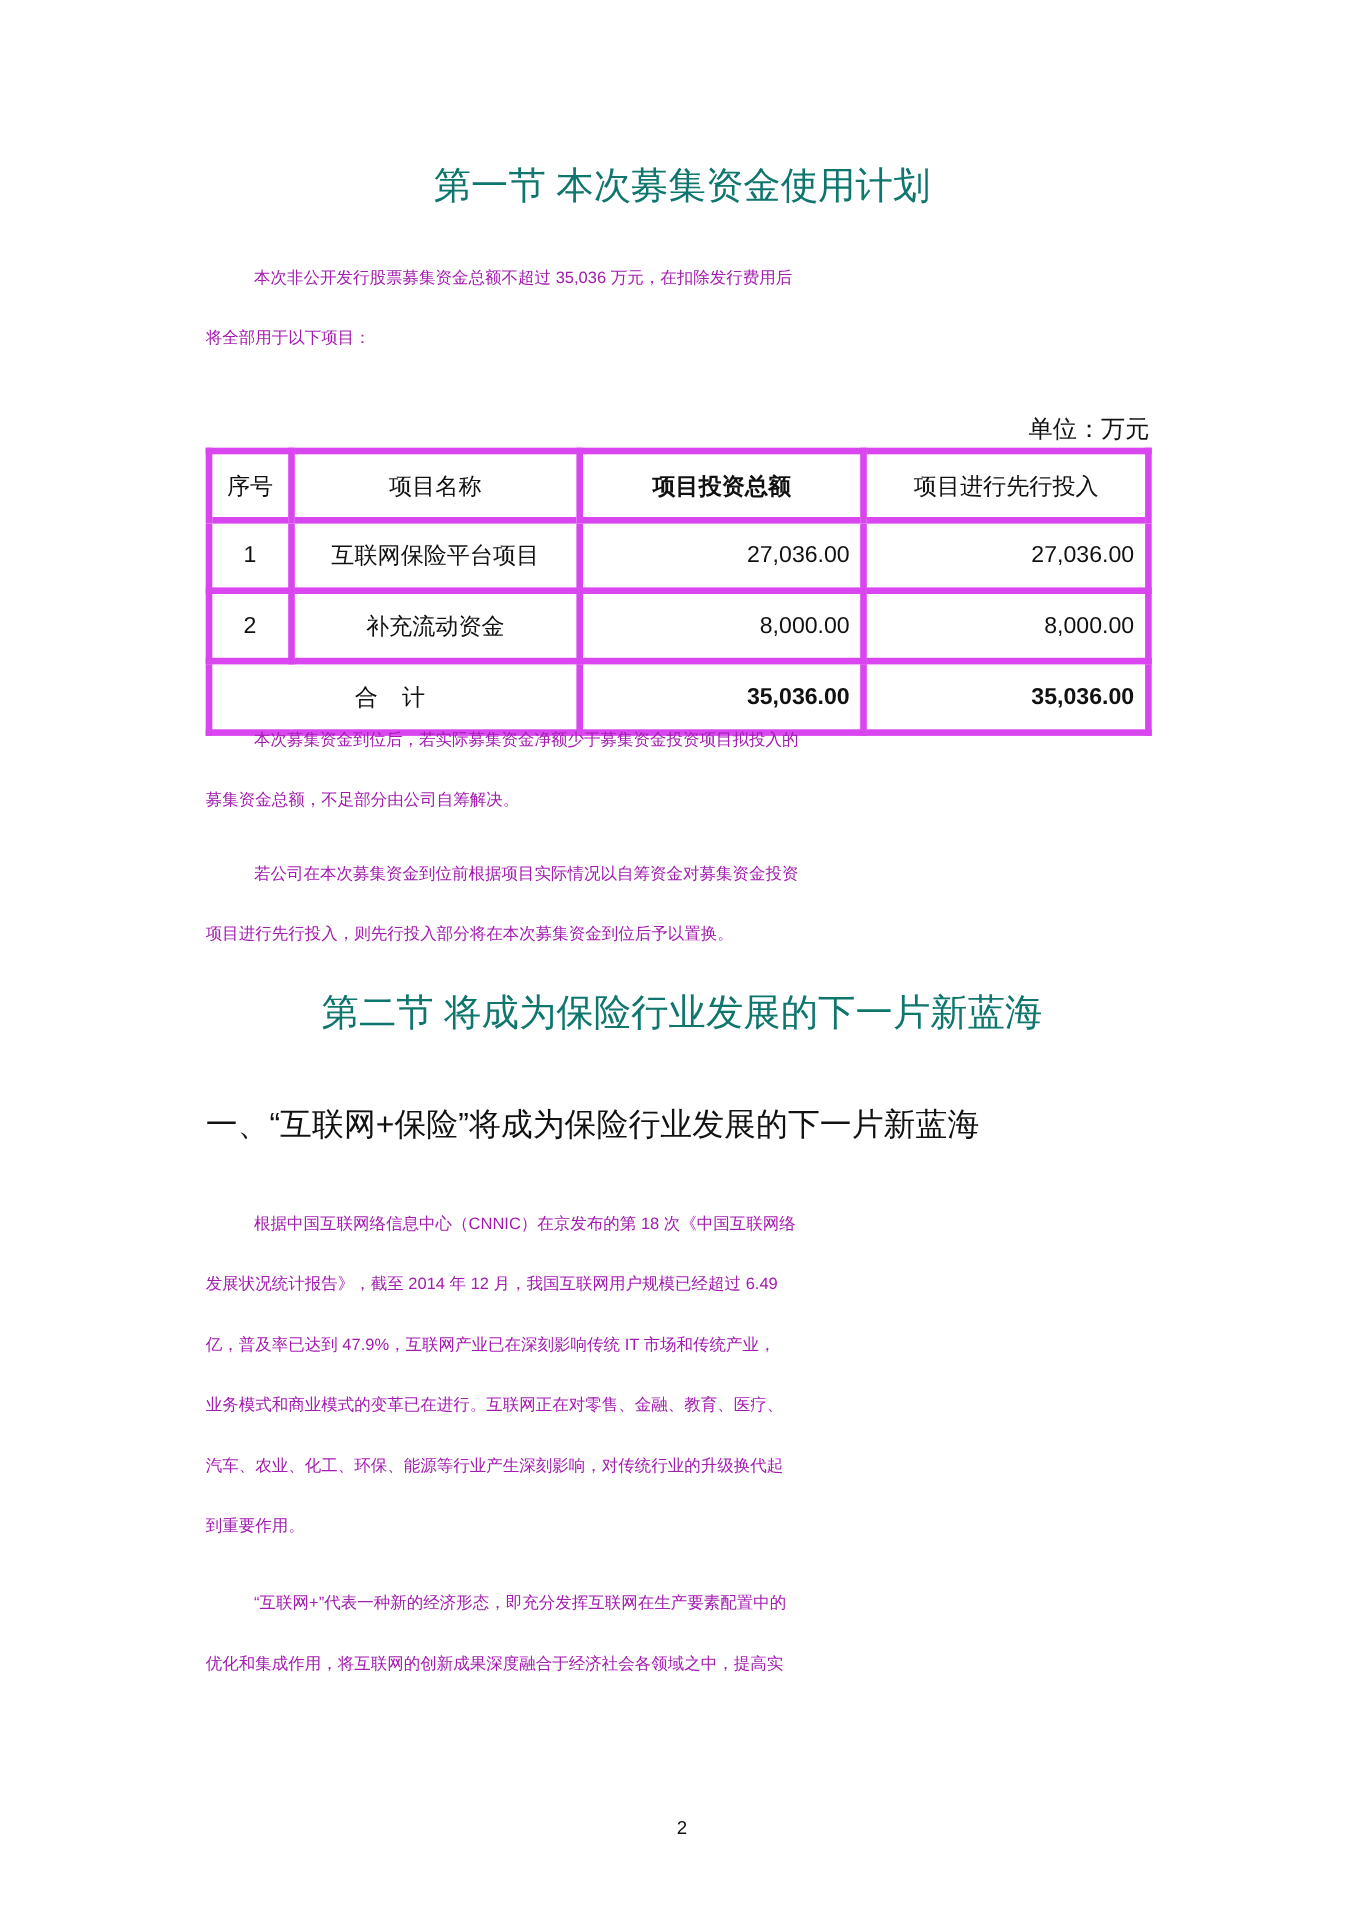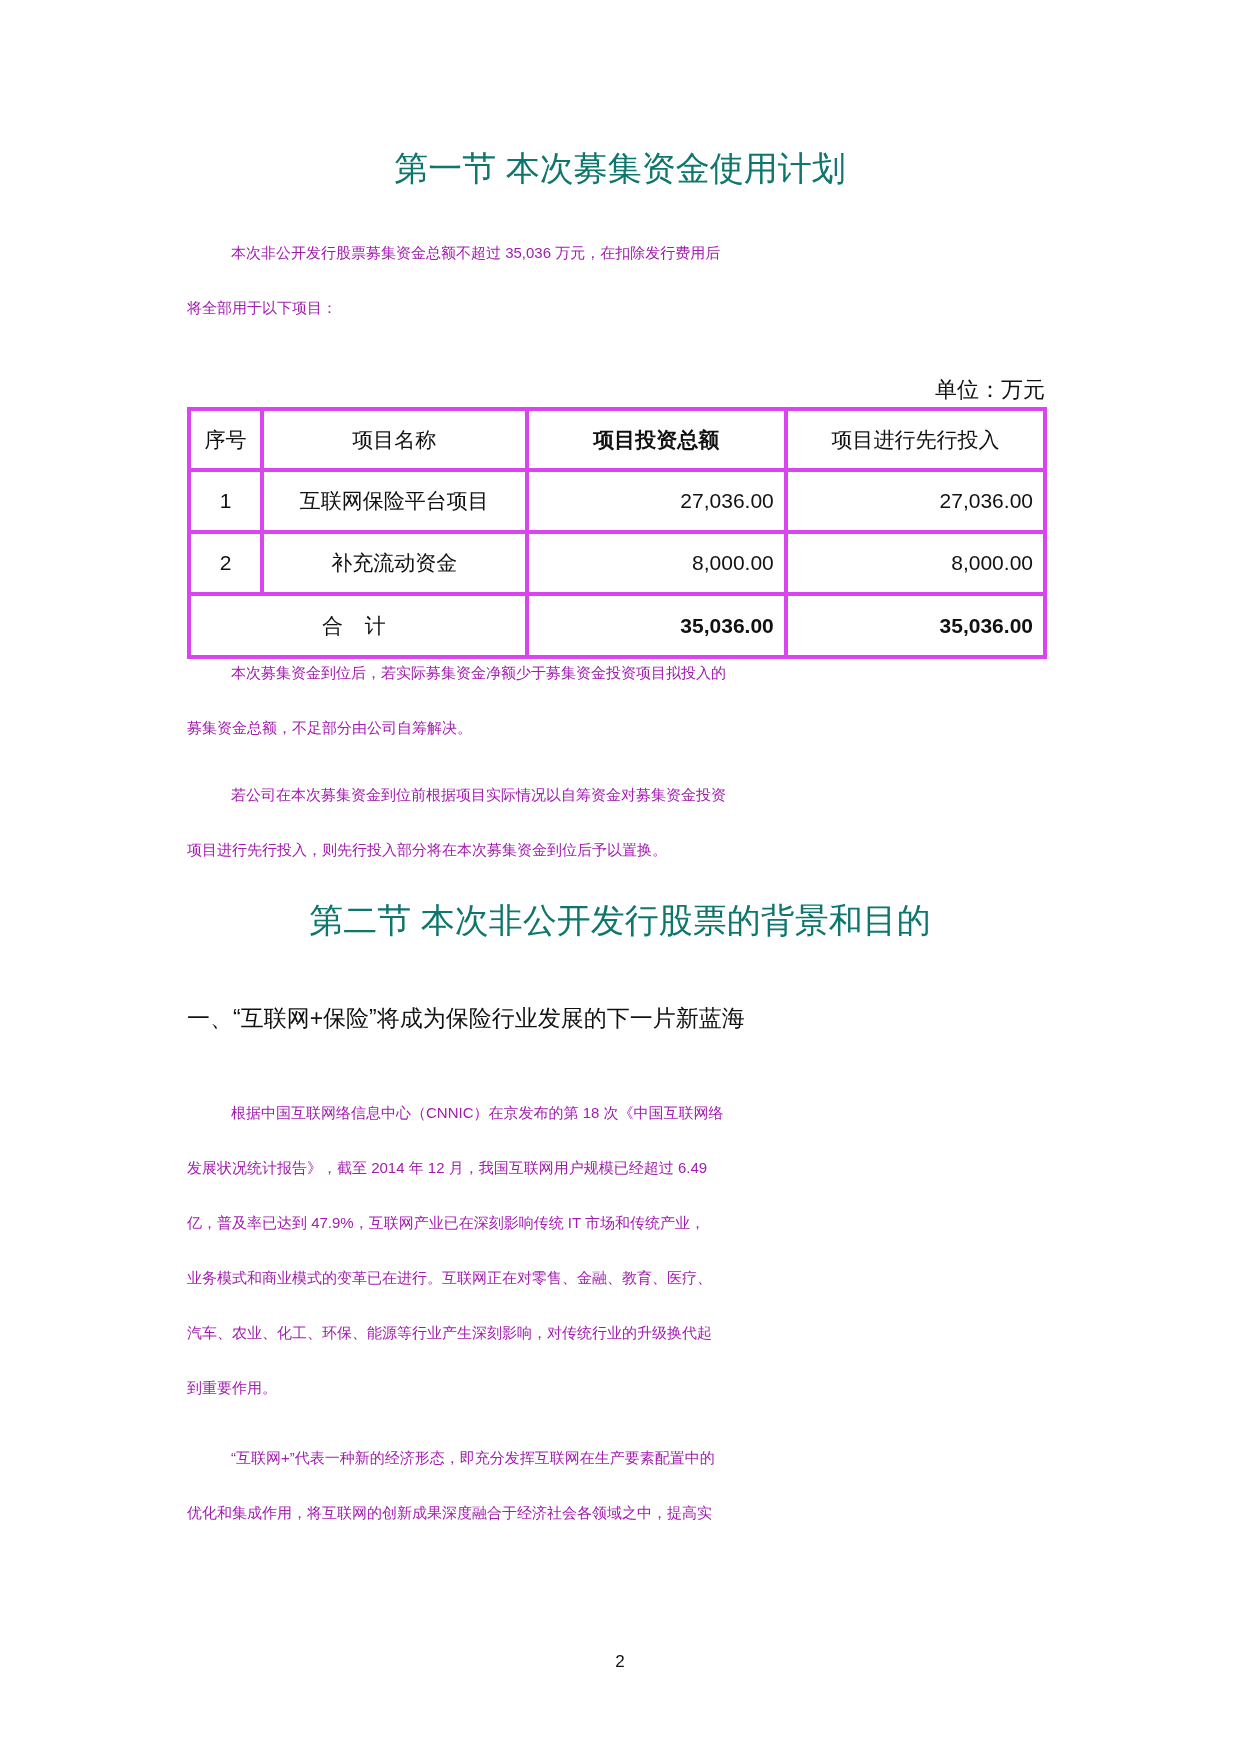--- a/index.html
+++ b/index.html
@@ -14,29 +14,29 @@
     }
     .para {
       position: absolute; left: 187px; width: 870px;
       font-size: 15px; line-height: 55px; color: #a21caf;
       text-align: justify;
     }
     .unit {
       position: absolute; right: 195px; top: 375px; font-size: 22px; color: #111;
     }
     .subhead {
-      position: absolute; left: 187px; top: 1003px; font-size: 23px; color: #111;
+      position: absolute; left: 187px; top: 1003px; font-size: 29px; color: #111;
     }
     table.funds {
       position: absolute; left: 187px; top: 407px; width: 860px;
       border-collapse: collapse; border: 4px solid #000;
       font-size: 21px; color: #111;
     }
     table.funds td, table.funds th {
-      border: 4px solid #d946ef; font-weight: normal; padding: 0 10px;
+      border: 6px solid #d946ef; font-weight: normal; padding: 0 10px;
     }
     table.funds thead th { height: 57px; text-align: center; border-bottom: 2px solid #000; }
     table.funds tbody td { height: 58px; }
     table.funds tr.total td { border-top: 3px solid #000; height: 59px; margin-top: 17px; }
     .c-idx { width: 50px; text-align: center; }
     .c-name { width: 248px; text-align: center; }
     .c-num { width: 240px; text-align: right; }
     .total .label { text-align: center; letter-spacing: 8px; }
     .total .c-num { font-weight: bold; }
     .pagenum {
@@ -91,21 +91,21 @@
   <div class="para" style="top:645px;">
     <div style="padding-left:44px;">本次募集资金到位后，若实际募集资金净额少于募集资金投资项目拟投入的</div>
     <div>募集资金总额，不足部分由公司自筹解决。</div>
   </div>
 
   <div class="para" style="top:767px;">
     <div style="padding-left:44px;">若公司在本次募集资金到位前根据项目实际情况以自筹资金对募集资金投资</div>
     <div>项目进行先行投入，则先行投入部分将在本次募集资金到位后予以置换。</div>
   </div>
 
-  <div class="h1" style="top:898px;">第二节 本次非公开发行股票的背景和目的</div>
+  <div class="h1" style="top:898px;">第二节 将成为保险行业发展的下一片新蓝海</div>
 
   <div class="subhead">一、“互联网+保险”将成为保险行业发展的下一片新蓝海</div>
 
   <div class="para" style="top:1085px;">
     <div style="padding-left:44px;">根据中国互联网络信息中心（CNNIC）在京发布的第 18 次《中国互联网络</div>
     <div>发展状况统计报告》，截至 2014 年 12 月，我国互联网用户规模已经超过 6.49</div>
     <div>亿，普及率已达到 47.9%，互联网产业已在深刻影响传统 IT 市场和传统产业，</div>
     <div>业务模式和商业模式的变革已在进行。互联网正在对零售、金融、教育、医疗、</div>
     <div>汽车、农业、化工、环保、能源等行业产生深刻影响，对传统行业的升级换代起</div>
     <div>到重要作用。</div>

